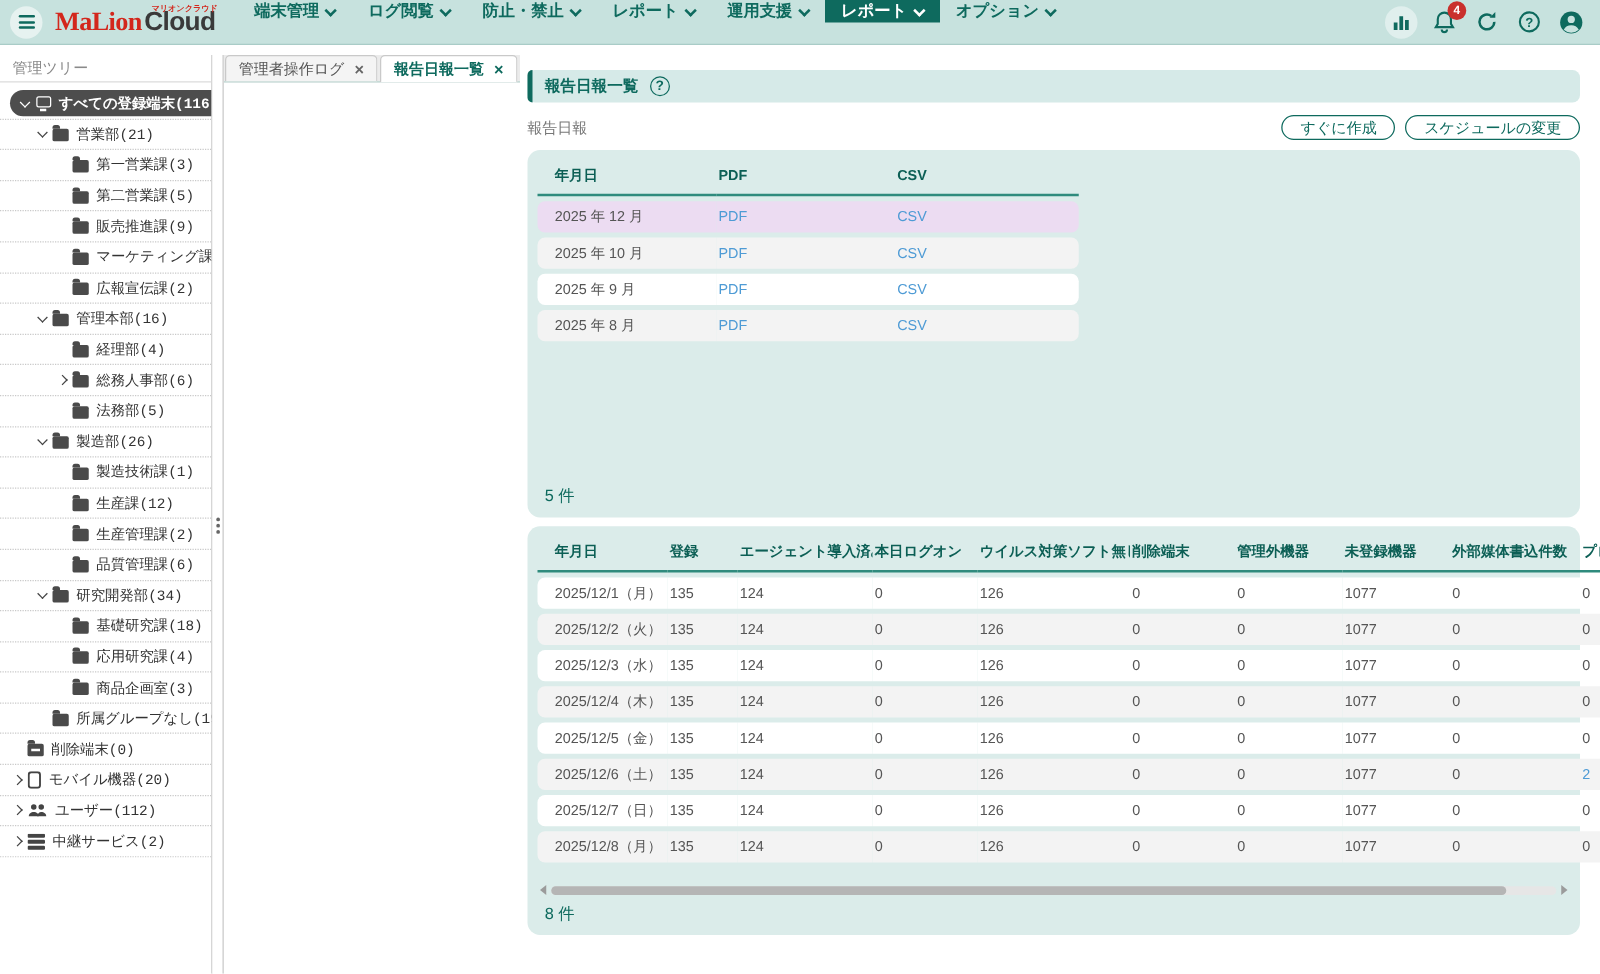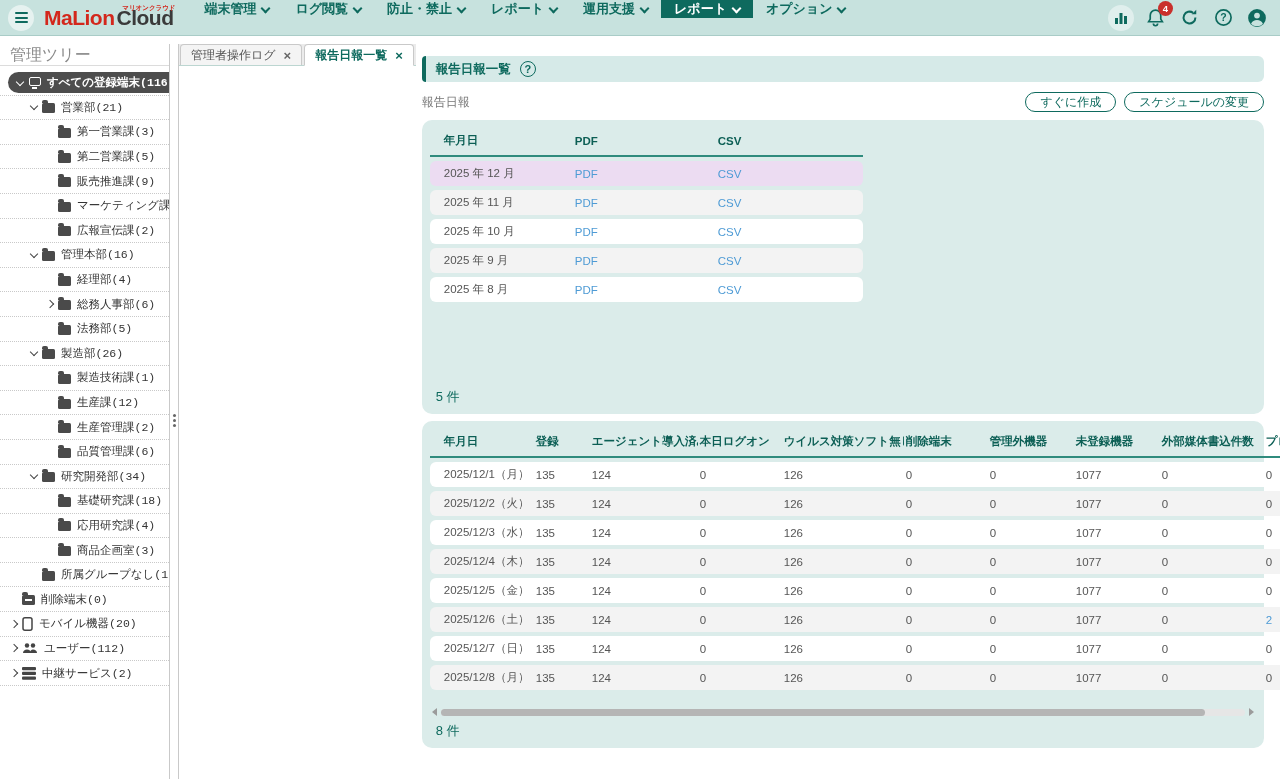--- a/index.html
+++ b/index.html
@@ -8,21 +8,21 @@
 
   
   .navbar { height:36px; background:#c7e2de; display:flex; align-items:center;
     padding:0 10px 0 8px; border-bottom:1px solid #a9ccc7; position:relative; z-index:5; }
   .hamburger { width:26px; height:26px; border-radius:50%; background:rgba(255,255,255,.55);
     display:flex; flex-direction:column; justify-content:center; align-items:center; gap:2.5px;
     border:none; cursor:pointer; flex:0 0 auto; }
   .hamburger i { display:block; width:13px; height:2px; background:#0e6a5e; border-radius:1px; }
   .brand { position:relative; margin-left:10px; font-weight:bold; font-size:21px;
     letter-spacing:-0.5px; white-space:nowrap; padding-right:4px; }
-  .brand .b1 { color:#d3271c; }
+  .brand .b1 { color:#d3271c;font-family:Liberation Serif, serif; }
   .brand .b2 { color:#3a3a3a; margin-left:2px; }
   .brand .ruby { position:absolute; top:-2px; right:2px; font-size:6.5px; font-weight:bold;
     color:#d3271c; letter-spacing:0; }
   .menu { display:flex; align-items:flex-start; height:36px; margin-left:14px; }
   .menu .mitem { display:flex; align-items:center; gap:5px; padding:0 13px; font-size:13px;
     font-weight:bold; color:#0e6a5e; cursor:pointer; white-space:nowrap; }
   .mchev { width:8px; height:8px; position:relative; }
   .mchev::before { content:''; position:absolute; left:1px; top:0; width:5px; height:5px;
     border-right:2px solid #0e6a5e; border-bottom:2px solid #0e6a5e; transform:rotate(45deg); }
   .menu div.mitem:nth-of-type(6) { background:#0e6a5e; color:#fff; }
@@ -32,21 +32,21 @@
     justify-content:center; cursor:pointer; position:relative; background:transparent; border:none; }
   .nicon.circled { background:rgba(255,255,255,.45); }
   .badge { position:absolute; top:-4px; right:-5px; min-width:15px; height:15px; border-radius:8px;
     background:#c9302c; color:#fff; font-size:9.5px; font-weight:bold; display:flex;
     align-items:center; justify-content:center; padding:0 3px; }
 
   
   .main { display:flex; height:743px; padding-top:8px; background:#fff; }
   .sidebar { width:170px; flex:0 0 170px; border-right:1px solid #c9c9c9; display:flex;
     flex-direction:column; background:#fff; }
-  .sidebar-header { height:22px; line-height:21px; font-size:16px; color:#8a8a8a;
+  .sidebar-header { height:22px; line-height:21px; font-size:12px; color:#8a8a8a;
     padding-left:10px; border-bottom:1px solid #dcdcdc; }
   .splitter { width:9px; flex:0 0 9px; border-right:1px solid #c9c9c9; position:relative;
     cursor:col-resize; background:#fff; }
   .splitter .dots { position:absolute; left:3px; top:375px; width:3px; height:3px;
     border-radius:50%; background:#666; box-shadow:0 -5px 0 #666, 0 5px 0 #666; }
   .content { flex:1; display:flex; min-width:0; }
 
   
   .tree { padding-top:5px; overflow:hidden; }
   .trow { display:flex; align-items:center; height:24.6px; border-bottom:1px dotted #c9c9c9;
@@ -408,25 +408,20 @@
             </tr>
           </thead>
           <tbody>
 
               <tr>
                 <td>2025 年 12 月</td>
                 <td><span class="link">PDF</span></td>
                 <td><span class="link">CSV</span></td>
               </tr>
 
-              <tr>
-                <td>2025 年 11 月</td>
-                <td><span class="link">PDF</span></td>
-                <td><span class="link">CSV</span></td>
-              </tr>
 
               <tr>
                 <td>2025 年 10 月</td>
                 <td><span class="link">PDF</span></td>
                 <td><span class="link">CSV</span></td>
               </tr>
 
               <tr>
                 <td>2025 年 9 月</td>
                 <td><span class="link">PDF</span></td>

